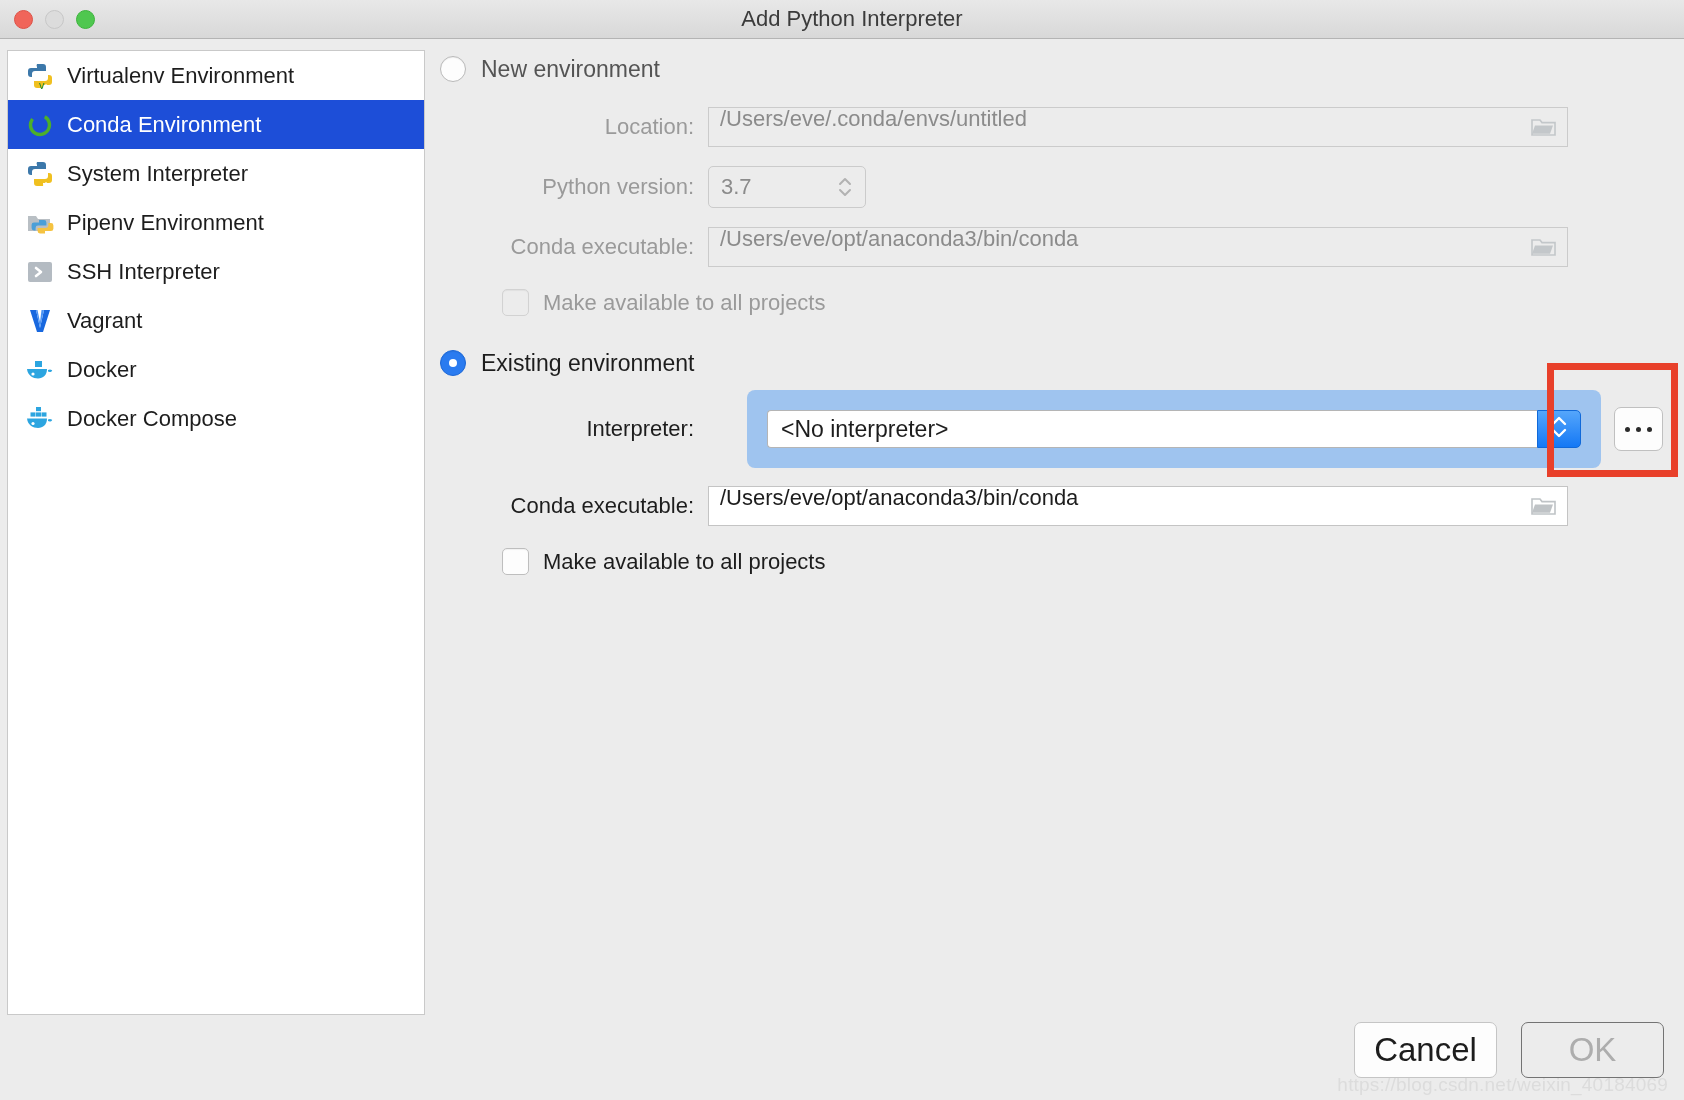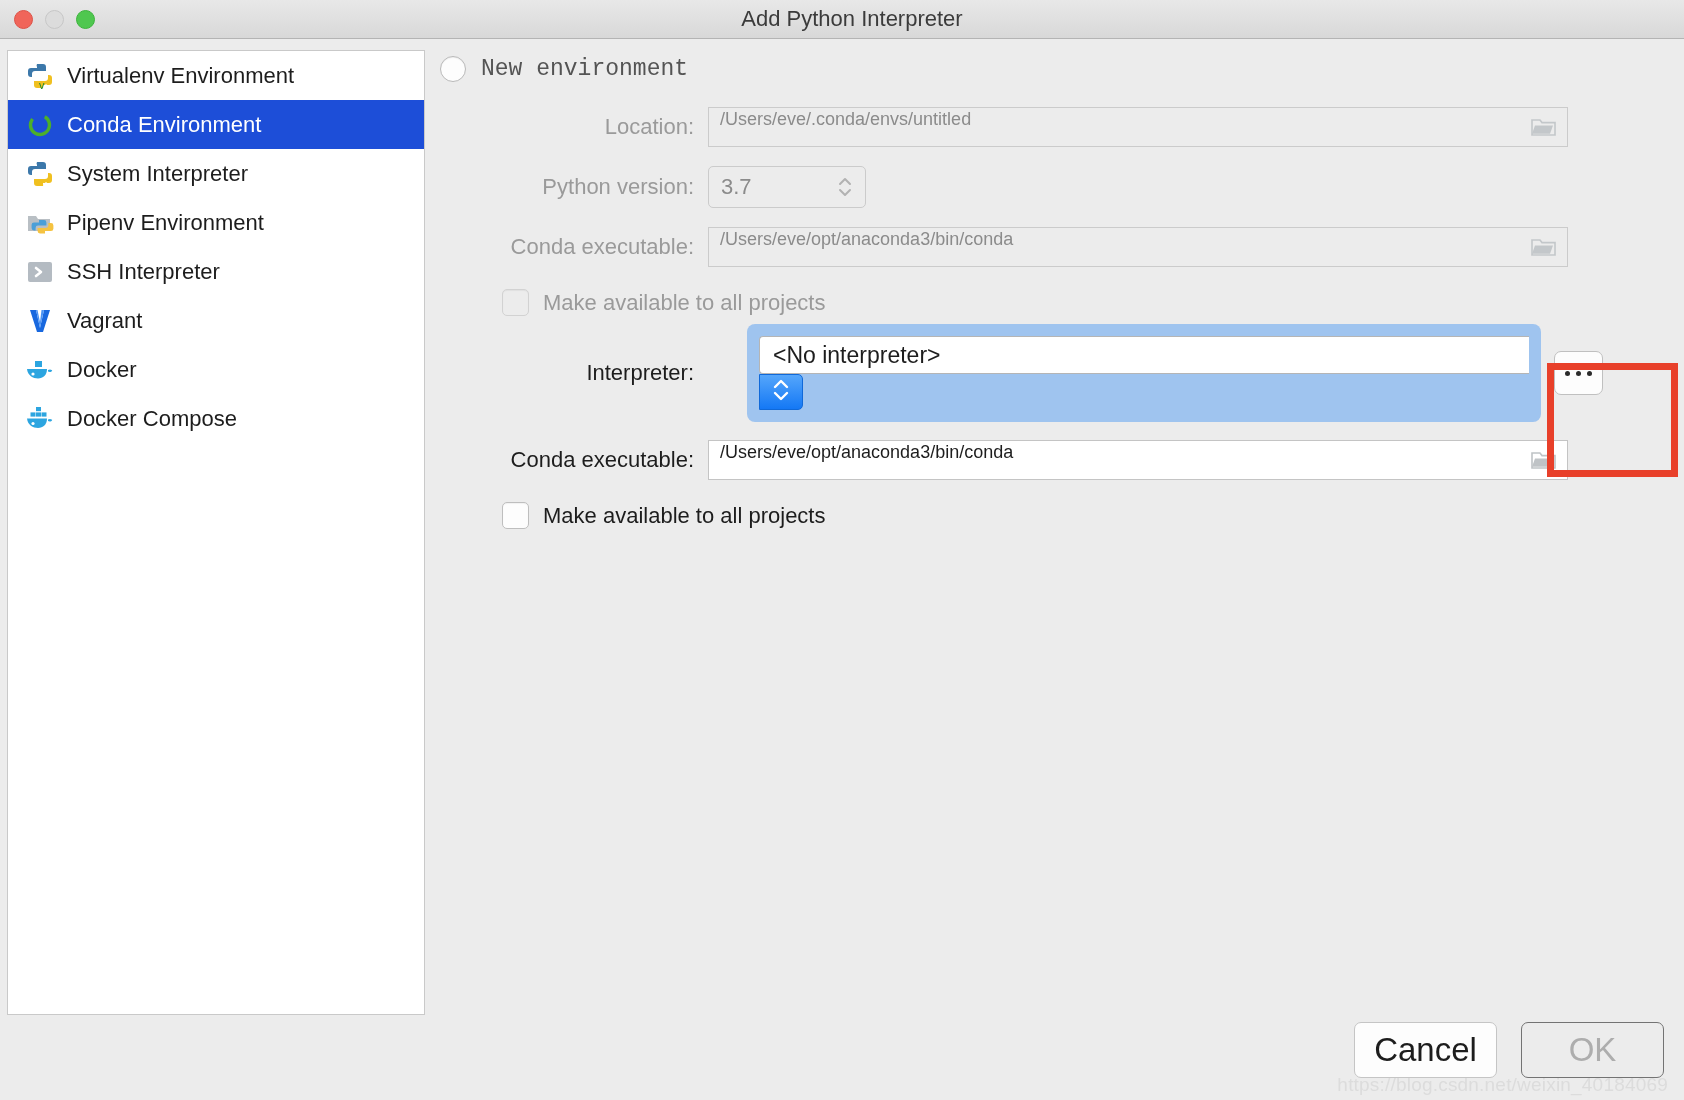--- a/index.html
+++ b/index.html
@@ -88,21 +88,20 @@
   .pane {
     position: absolute;
     left: 440px; top: 50px;
     width: 1240px; height: 960px;
   }
 
   .radio-row {
     display: flex;
     align-items: center;
     height: 38px;
-    font-family: Liberation Mono, monospace;
   }
   .radio {
     width: 26px; height: 26px;
     border-radius: 50%;
     background: #fdfdfd;
     border: 1px solid #b9b9b9;
     box-shadow: inset 0 1px 1px rgba(0,0,0,.06);
     flex: 0 0 26px;
   }
   .radio.on {
@@ -141,21 +140,21 @@
   .field-label.disabled { color: #9a9a9a; }
 
   .textfield {
     position: relative;
     height: 40px;
     background: #ffffff;
     border: 1px solid #c4c4c4;
     display: flex;
     align-items: center;
     padding: 0 44px 16px 11px;
-    font-size: 18px;
+    font-size: 22px;
     color: #1d1d1d;
     white-space: nowrap;
     overflow: hidden;
   }
   .textfield.disabled {
     background: #ececec;
     border: 1px solid #cbcbcb;
     color: #8b8b8b;
   }
   .folder-btn {
@@ -214,26 +213,25 @@
   .check-label.disabled { color: #9a9a9a; }
 
   
   .combo-wrap {
     position: relative;
     display: flex;
     align-items: center;
   }
   .combo-focus {
     position: relative;
-    padding: 12px;
+    padding: 20px;
     background: #9fc4ef;
     border-radius: 8px;
     display: flex;
     align-items: stretch;
-    flex-direction: column;
   }
   .combo {
     width: 770px; height: 38px;
     background: #ffffff;
     border: 1px solid #b5b5b5;
     border-right: none;
     border-radius: 4px 0 0 4px;
     display: flex;
     align-items: center;
     padding-left: 13px;
@@ -467,20 +465,24 @@
           </svg>
         </span>
       </div>
     </div>
 
     <div class="check-row">
       <div class="checkbox disabled"></div>
       <div class="check-label disabled">Make available to all projects</div>
     </div>
 
+    <div class="radio-row" style="margin-top:28px;">
+      <div class="radio on"></div>
+      <div class="radio-label">Existing environment</div>
+    </div>
 
     <div class="field-row" style="margin-top:8px;gap:39px;">
       <div class="field-label">Interpreter:</div>
       <div class="combo-wrap">
         <div class="combo-focus">
           <div class="combo">
             <span>&lt;No interpreter&gt;</span>
           </div>
           <div class="combo-stepper">
             <span>

